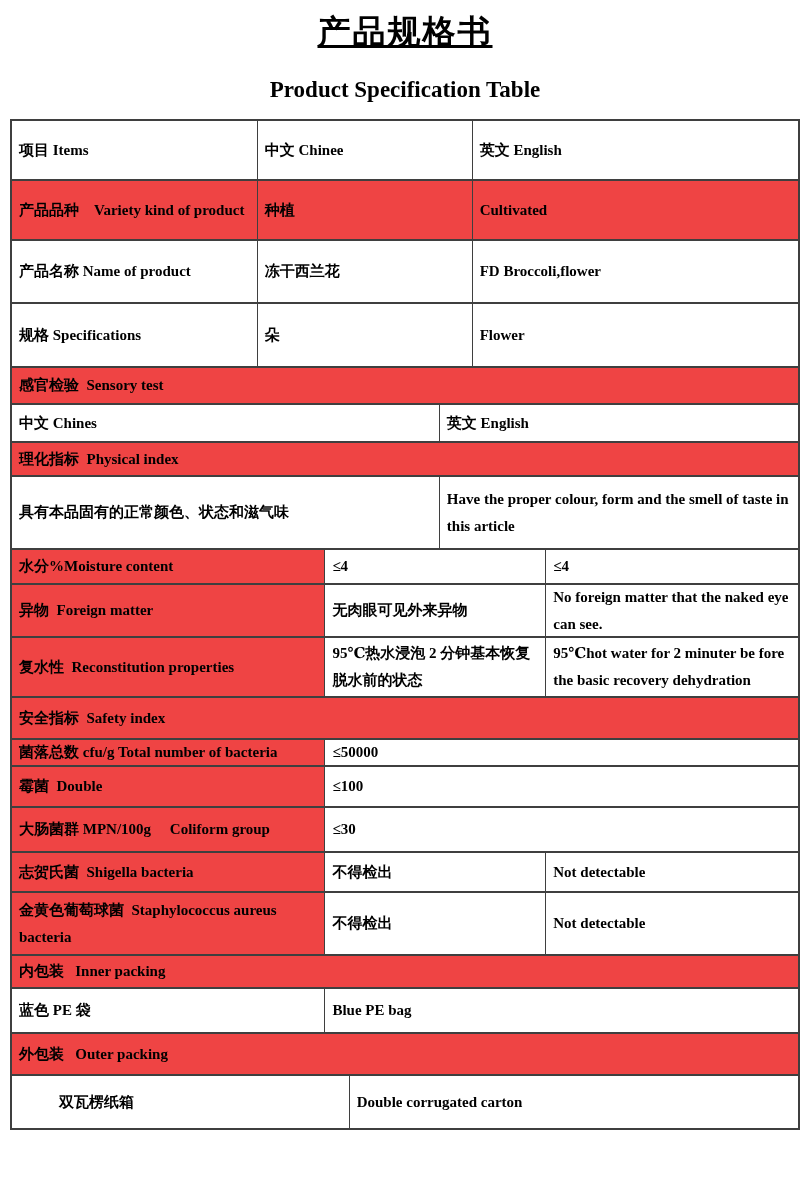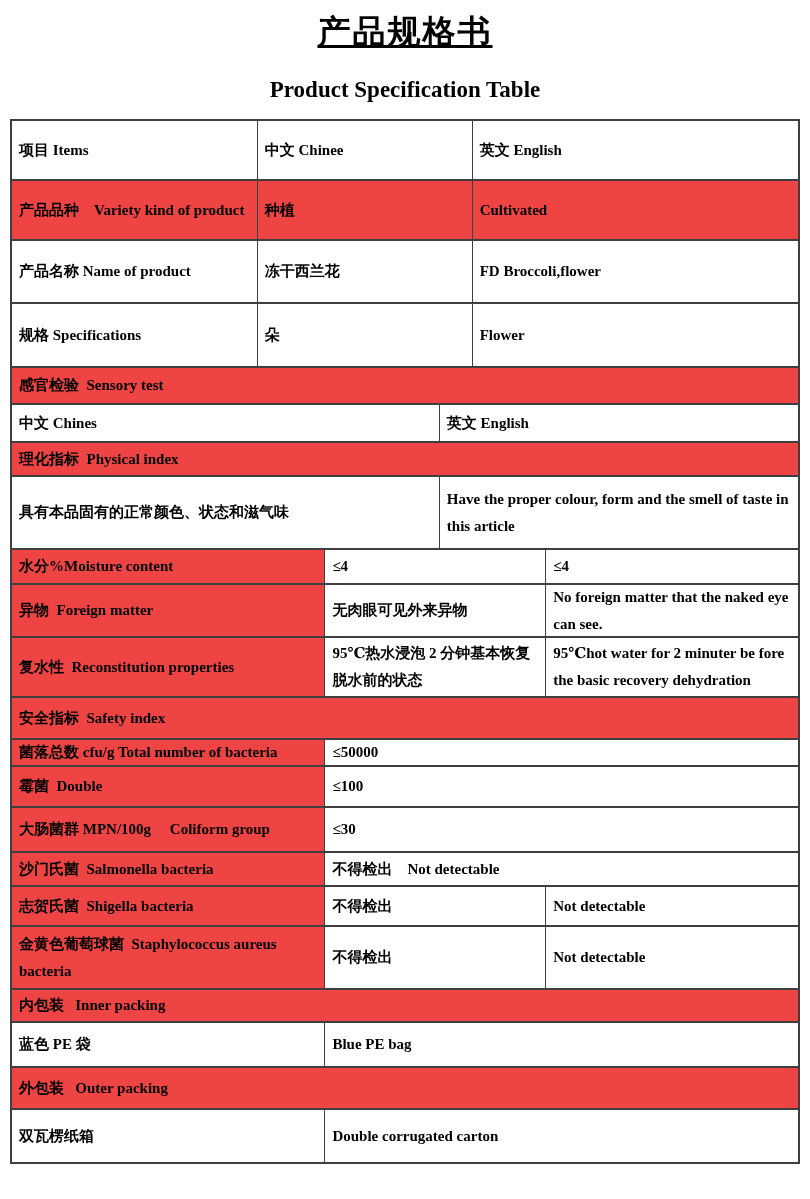--- a/index.html
+++ b/index.html
@@ -29,21 +29,21 @@
     box-sizing:border-box;
     margin:16px 0 0 10px;
     width:790px;
     border:2px solid #3f3f3f;
   }
   .row{
     display:flex;
     box-sizing:border-box;
     border-bottom:2px solid #3f3f3f;
   }
-  .row:last-child{border-bottom:none;}
+  .row:last-child{border-bottom:none;padding-left:40px;}
   .cell{
     box-sizing:border-box;
     display:flex;
     align-items:center;
     padding:2px 7px;
     font-size:15px;
     line-height:27px;
     border-right:1px solid #3f3f3f;
     white-space:pre-wrap;
     overflow:hidden;
@@ -137,24 +137,20 @@
   <div class="row" style="height:41px">
     <div class="cell cd1 gray">霉菌  Double</div>
     <div class="cell cd2">≤100</div>
   </div>
 
   <div class="row" style="height:45px">
     <div class="cell cd1 gray">大肠菌群 MPN/100g     Coliform group</div>
     <div class="cell cd2">≤30</div>
   </div>
 
-  <div class="row" style="height:34px">
-    <div class="cell cd1 gray">沙门氏菌  Salmonella bacteria</div>
-    <div class="cell cd2">不得检出    Not detectable</div>
-  </div>
 
   <div class="row" style="height:40px">
     <div class="cell cc1 gray">志贺氏菌  Shigella bacteria</div>
     <div class="cell cc2">不得检出</div>
     <div class="cell cc3">Not detectable</div>
   </div>
 
   <div class="row" style="height:63px">
     <div class="cell cc1 gray">金黄色葡萄球菌  Staphylococcus aureus bacteria</div>
     <div class="cell cc2">不得检出</div>

